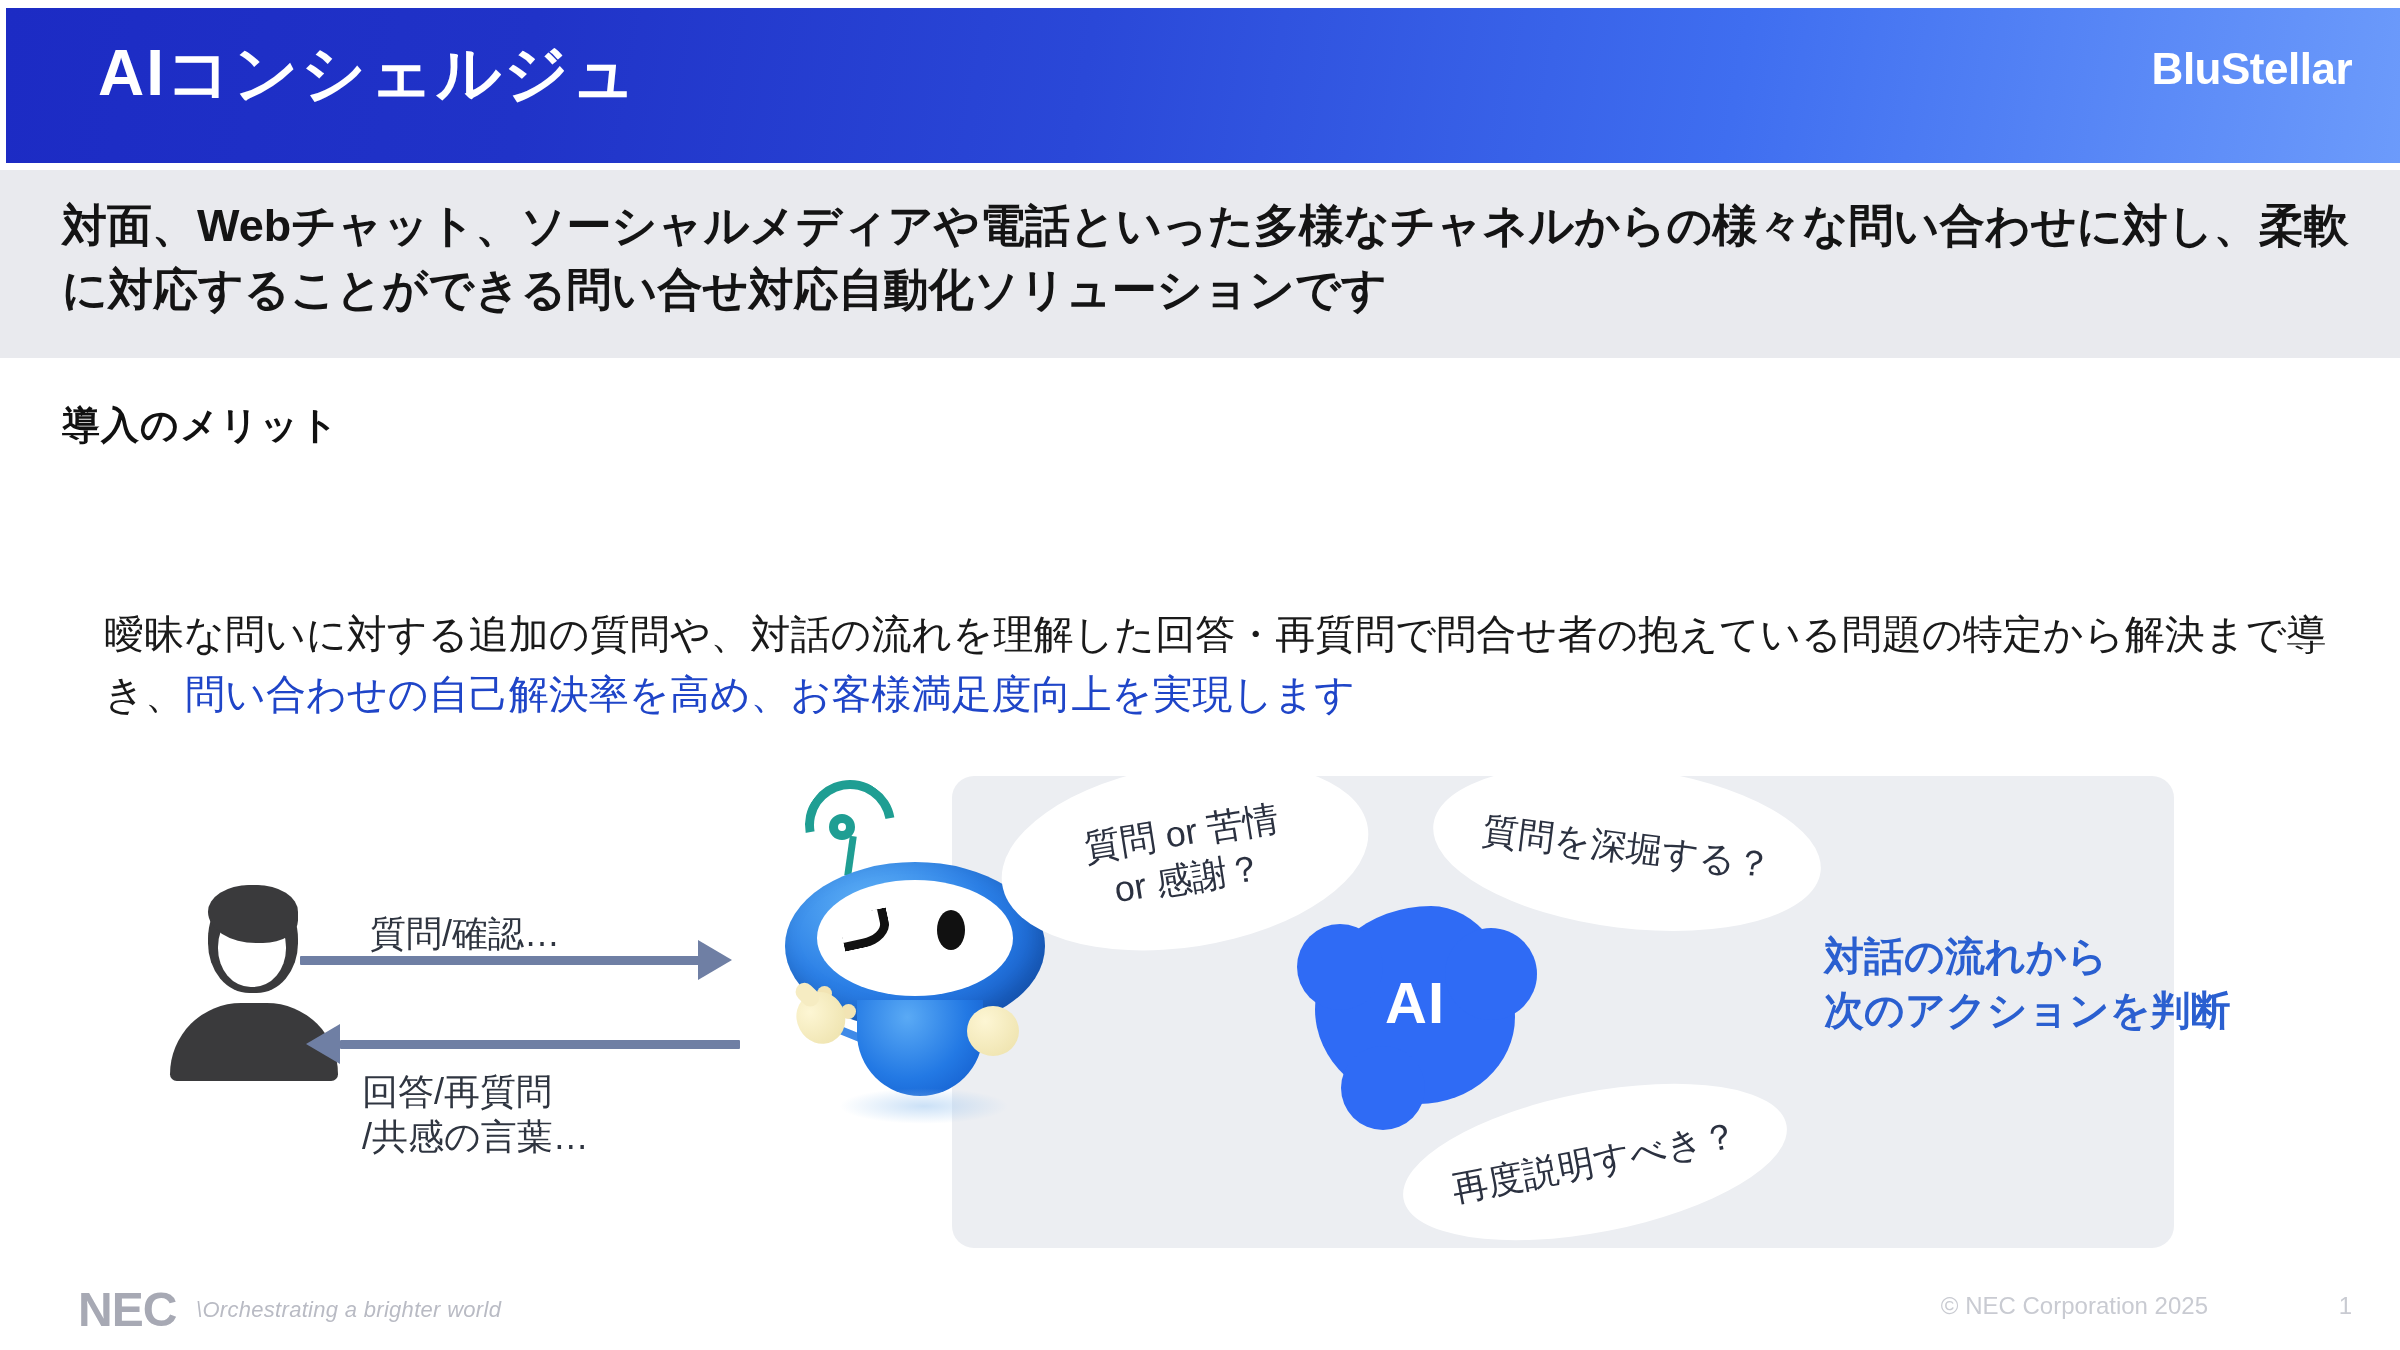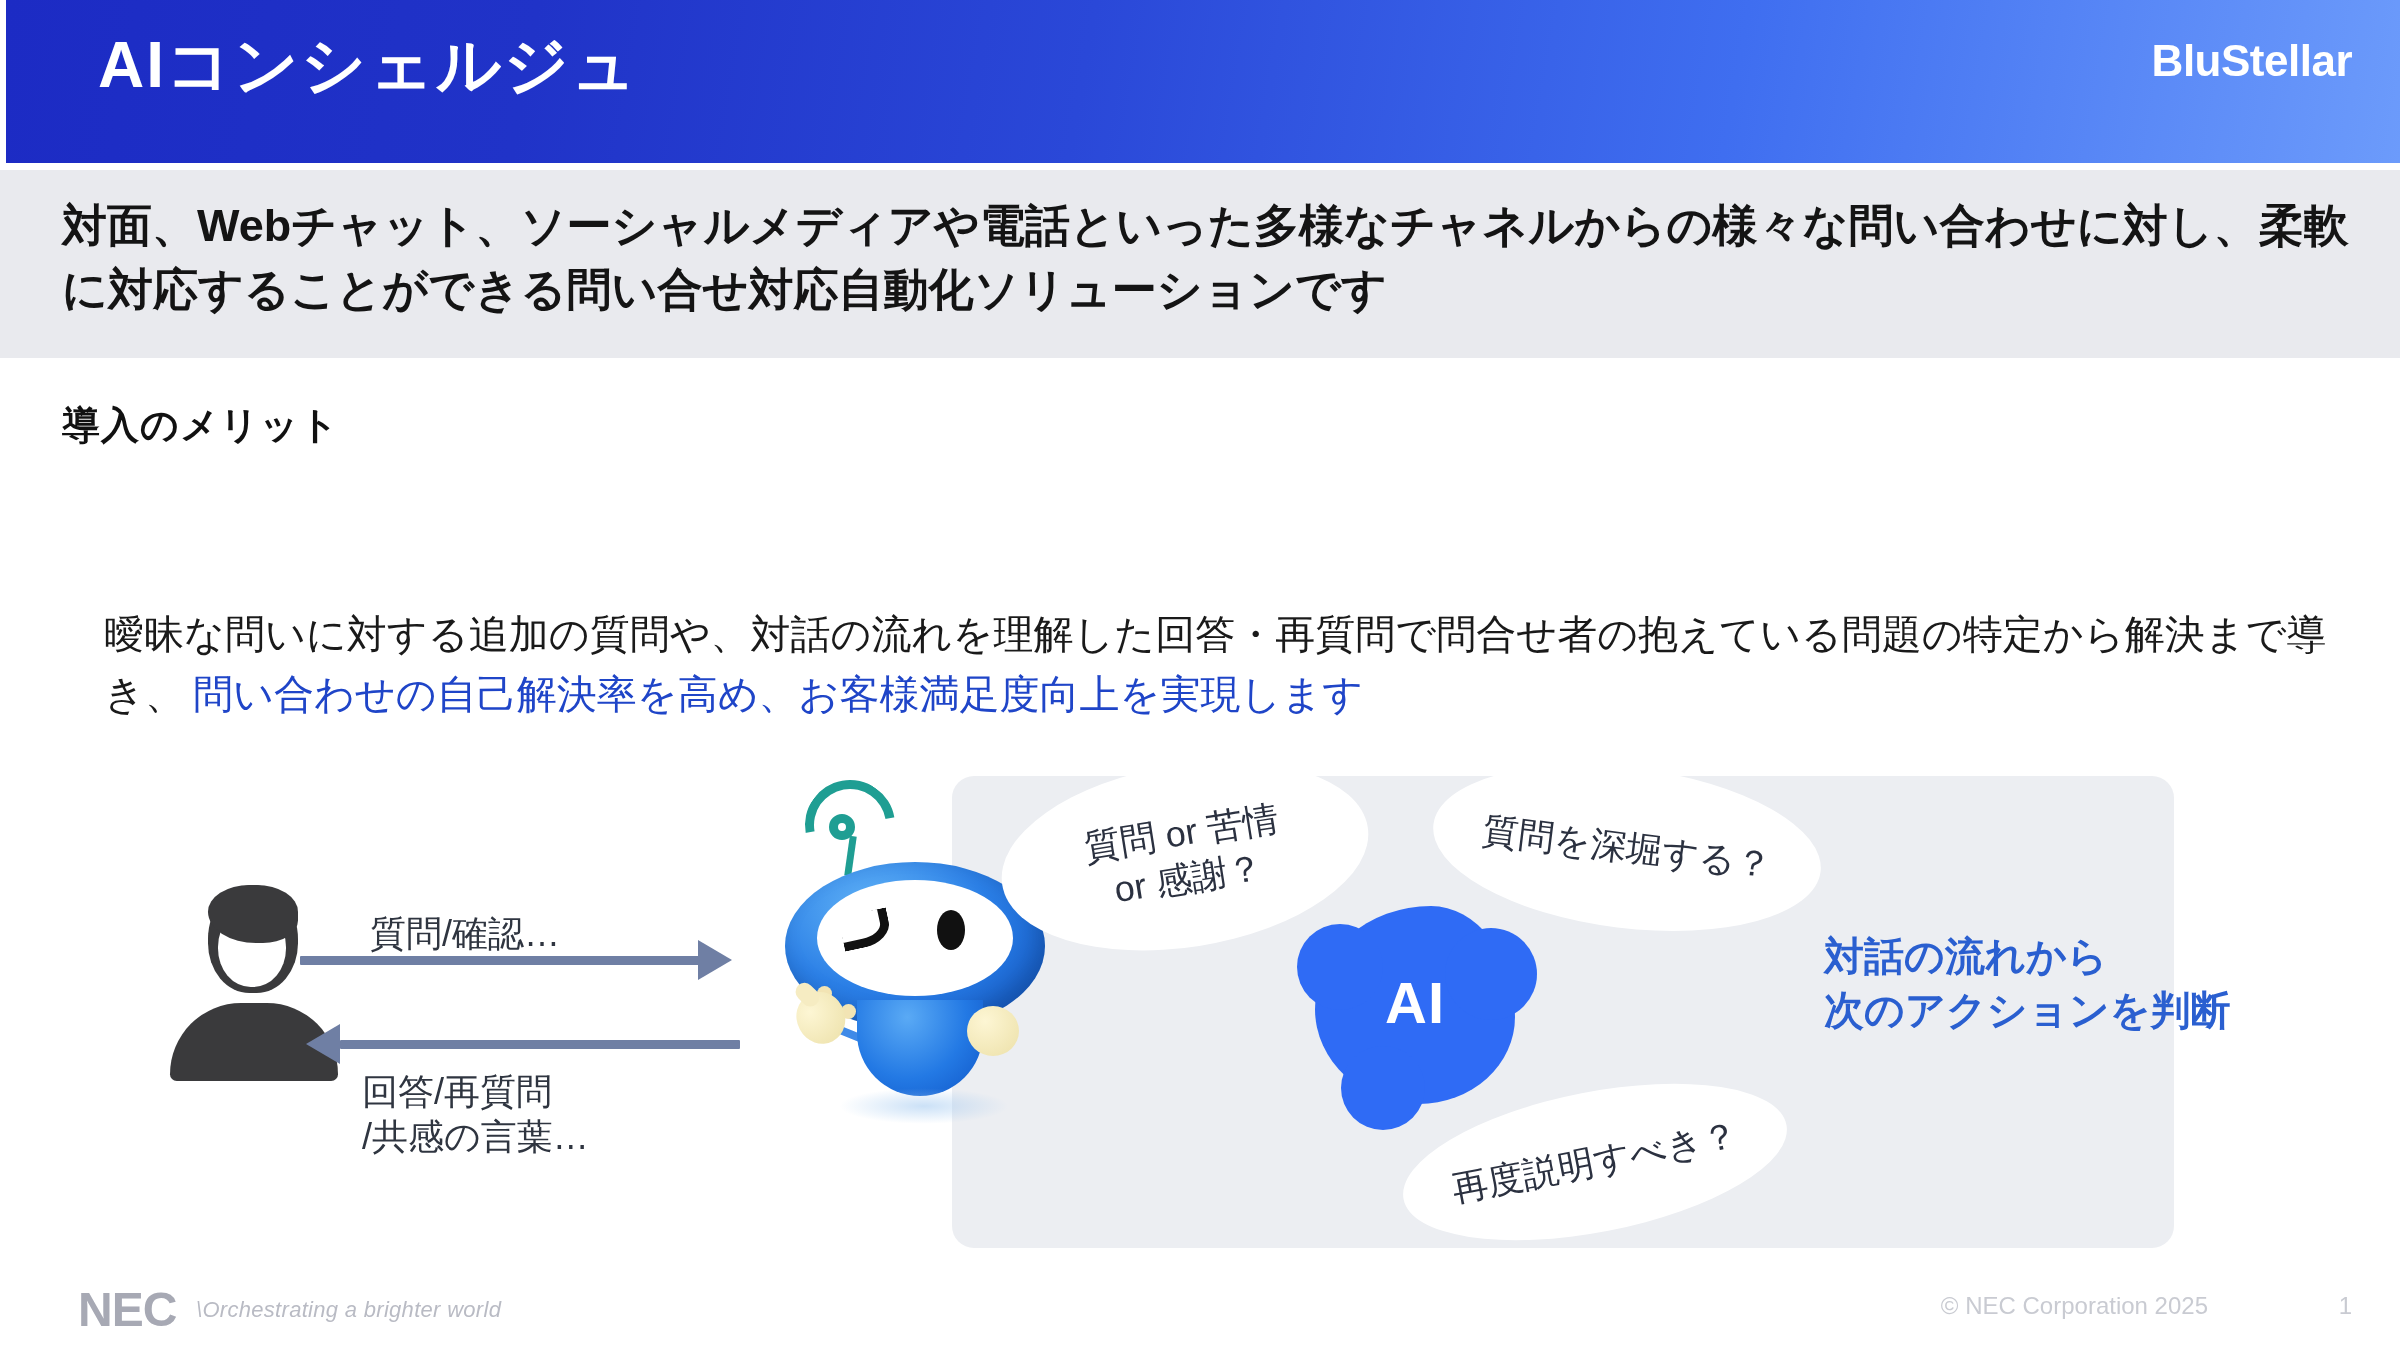--- a/index.html
+++ b/index.html
@@ -7,21 +7,21 @@
     width:2400px;height:1350px;
     background:#ffffff;
     font-family:"Liberation Sans","DejaVu Sans",sans-serif;
     overflow:hidden;
     position:relative;
   }
   .slide{position:absolute;inset:0;background:#fff;}
 
   
   .header{
-    position:absolute;left:6px;top:0;width:2394px;height:163px;
+    position:absolute;left:6px;top:8px;width:2394px;height:163px;
     background:linear-gradient(100deg,#1c2bc4 0%,#2033c8 22%,#2a48d8 45%,#3f6ef0 72%,#6c9bfb 100%);
   }
   .header-title{
     position:absolute;left:92px;top:22px;
     font-size:64px;font-weight:bold;color:#ffffff;letter-spacing:2px;
     white-space:nowrap;
   }
   .brand-logo{
     position:absolute;right:48px;top:36px;
     font-size:44px;font-weight:bold;color:#ffffff;letter-spacing:-0.5px;
@@ -58,21 +58,21 @@
     position:absolute;left:28px;top:50%;transform:translateY(-50%);
     font-size:42px;font-weight:bold;color:#ffffff;letter-spacing:0.5px;
     white-space:nowrap;
   }
 
   
   .body-par{
     position:absolute;left:104px;top:604px;width:2240px;
     font-size:40px;color:#1a1a1a;line-height:1.5;
   }
-  .body-par .hl{color:#1f45c8;margin-left:8px;}
+  .body-par .hl{color:#1f45c8;}
 
   
   .diagram{position:absolute;left:0;top:740px;width:2400px;height:520px;}
 
   .gray-panel{
     position:absolute;left:952px;top:36px;width:1222px;height:472px;
     background:#eceef2;border-radius:22px;
   }
 
   

